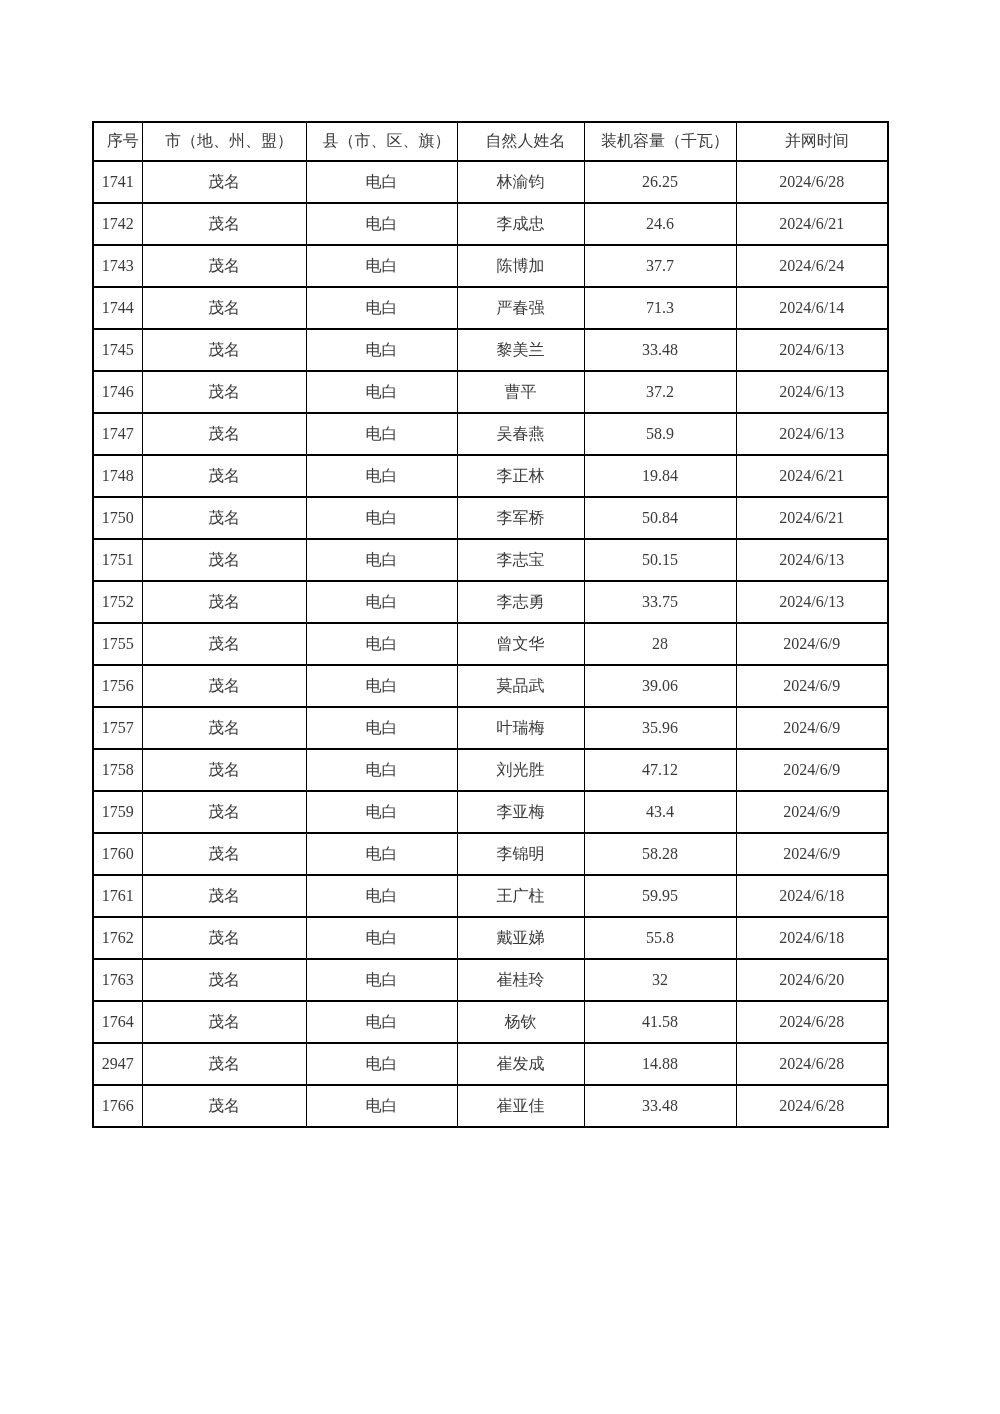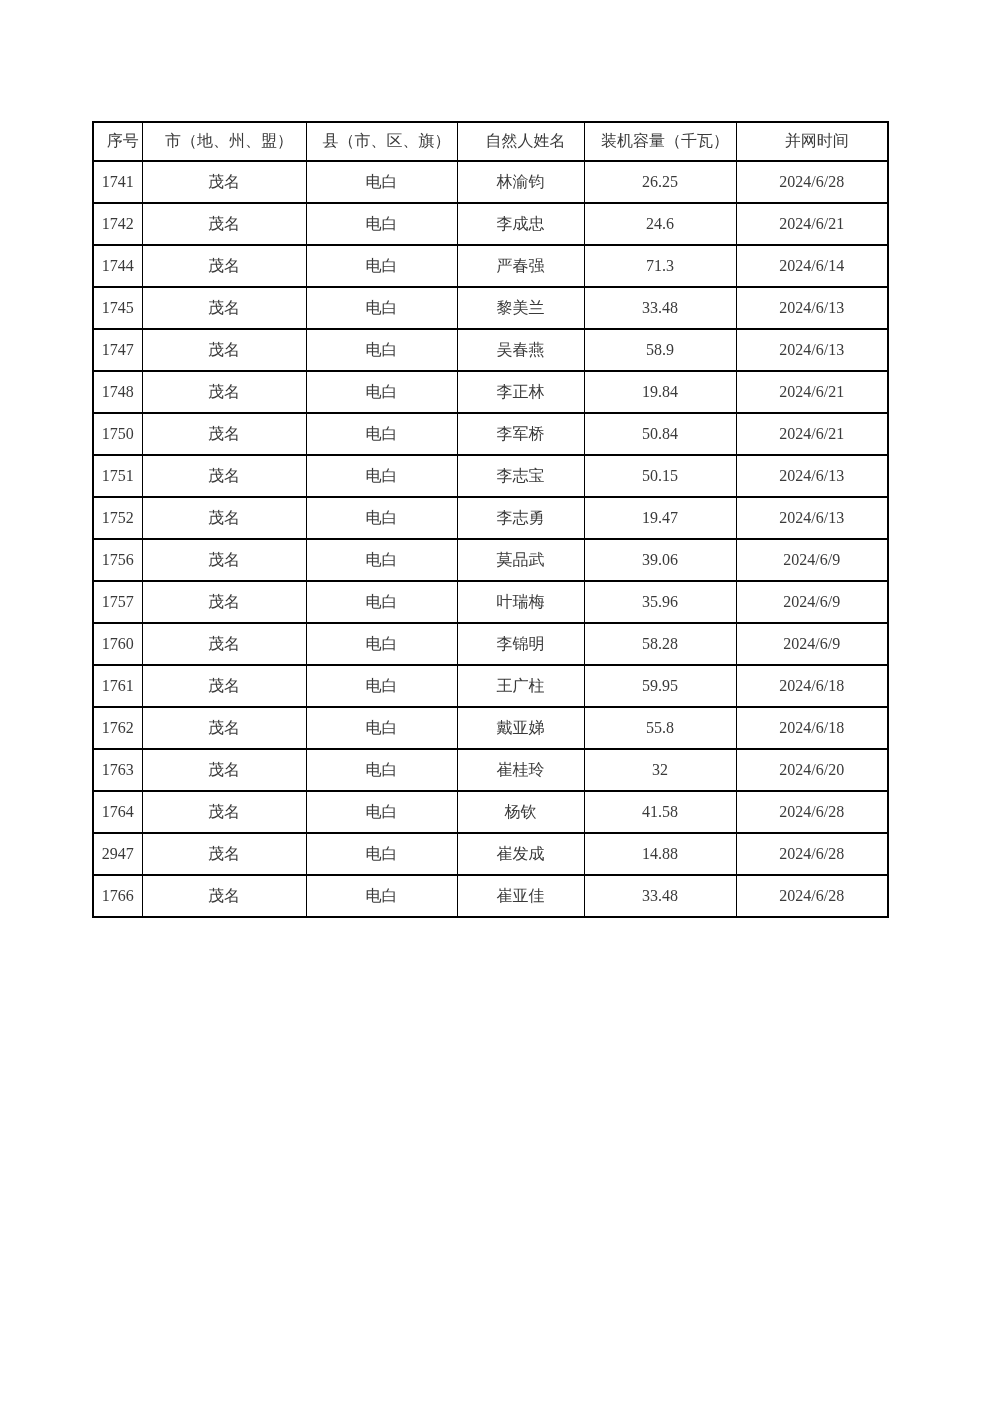--- a/index.html
+++ b/index.html
@@ -82,36 +82,52 @@
     </tr>
         <tr>
       <td>1742</td>
       <td>茂名</td>
       <td>电白</td>
       <td>李成忠</td>
       <td>24.6</td>
       <td>2024/6/21</td>
     </tr>
         <tr>
+      <td>1743</td>
+      <td>茂名</td>
+      <td>电白</td>
+      <td>陈博加</td>
+      <td>37.7</td>
+      <td>2024/6/24</td>
+    </tr>
+        <tr>
       <td>1744</td>
       <td>茂名</td>
       <td>电白</td>
       <td>严春强</td>
       <td>71.3</td>
       <td>2024/6/14</td>
     </tr>
         <tr>
       <td>1745</td>
       <td>茂名</td>
       <td>电白</td>
       <td>黎美兰</td>
       <td>33.48</td>
       <td>2024/6/13</td>
     </tr>
         <tr>
+      <td>1746</td>
+      <td>茂名</td>
+      <td>电白</td>
+      <td>曹平</td>
+      <td>37.2</td>
+      <td>2024/6/13</td>
+    </tr>
+        <tr>
       <td>1747</td>
       <td>茂名</td>
       <td>电白</td>
       <td>吴春燕</td>
       <td>58.9</td>
       <td>2024/6/13</td>
     </tr>
         <tr>
       <td>1748</td>
       <td>茂名</td>
@@ -134,37 +150,61 @@
       <td>电白</td>
       <td>李志宝</td>
       <td>50.15</td>
       <td>2024/6/13</td>
     </tr>
         <tr>
       <td>1752</td>
       <td>茂名</td>
       <td>电白</td>
       <td>李志勇</td>
-      <td>19.47</td>
-      <td>2024/6/13</td>
+      <td>33.75</td>
+      <td>2024/6/13</td>
+    </tr>
+        <tr>
+      <td>1755</td>
+      <td>茂名</td>
+      <td>电白</td>
+      <td>曾文华</td>
+      <td>28</td>
+      <td>2024/6/9</td>
     </tr>
         <tr>
       <td>1756</td>
       <td>茂名</td>
       <td>电白</td>
       <td>莫品武</td>
       <td>39.06</td>
       <td>2024/6/9</td>
     </tr>
         <tr>
       <td>1757</td>
       <td>茂名</td>
       <td>电白</td>
       <td>叶瑞梅</td>
       <td>35.96</td>
+      <td>2024/6/9</td>
+    </tr>
+        <tr>
+      <td>1758</td>
+      <td>茂名</td>
+      <td>电白</td>
+      <td>刘光胜</td>
+      <td>47.12</td>
+      <td>2024/6/9</td>
+    </tr>
+        <tr>
+      <td>1759</td>
+      <td>茂名</td>
+      <td>电白</td>
+      <td>李亚梅</td>
+      <td>43.4</td>
       <td>2024/6/9</td>
     </tr>
         <tr>
       <td>1760</td>
       <td>茂名</td>
       <td>电白</td>
       <td>李锦明</td>
       <td>58.28</td>
       <td>2024/6/9</td>
     </tr>

